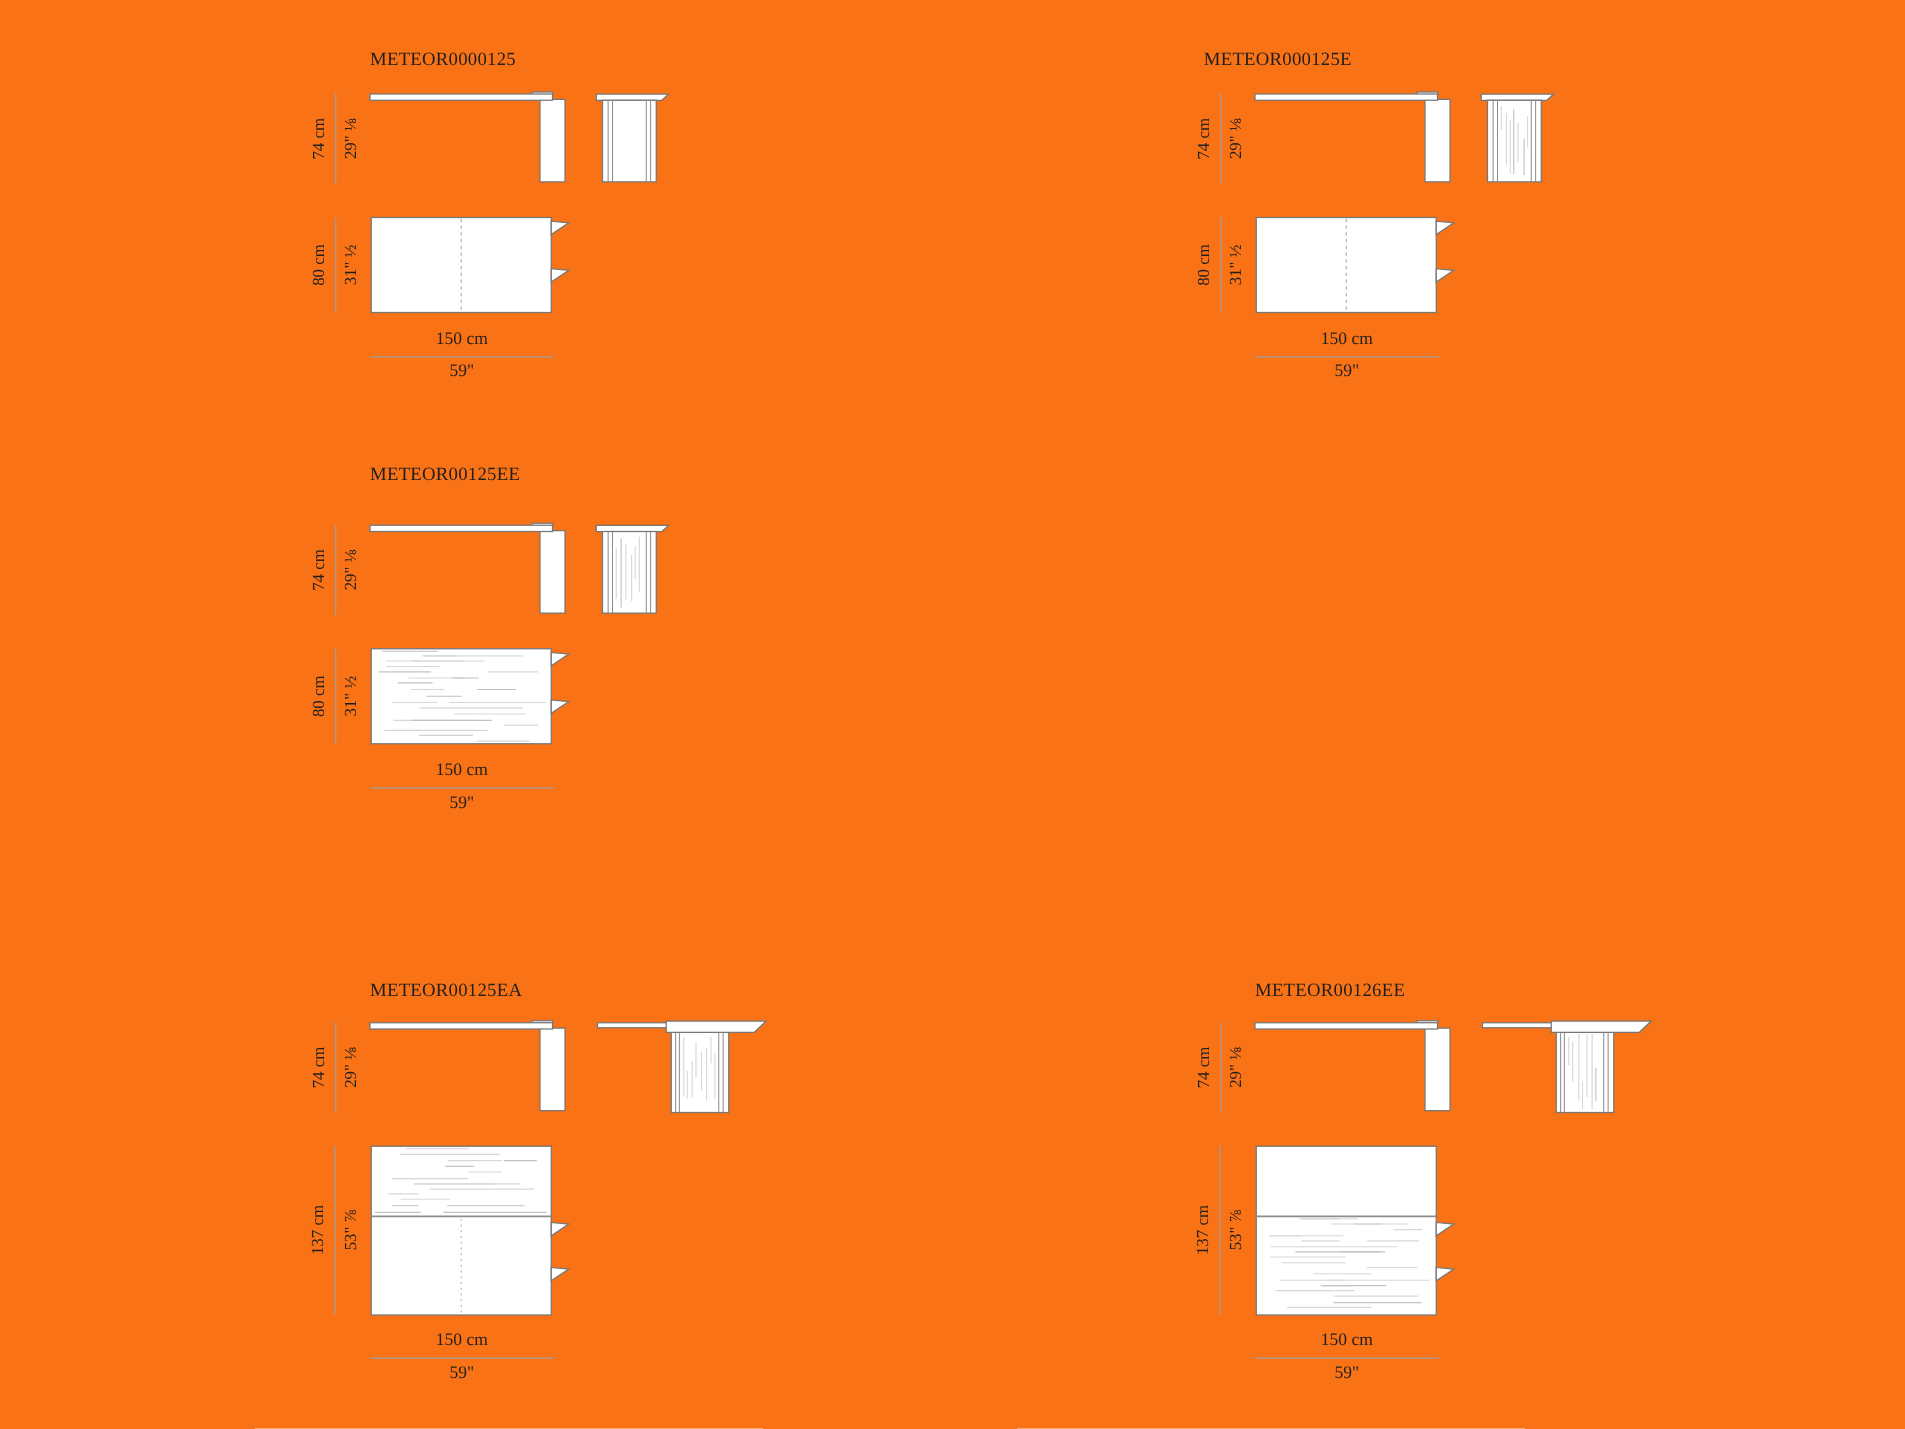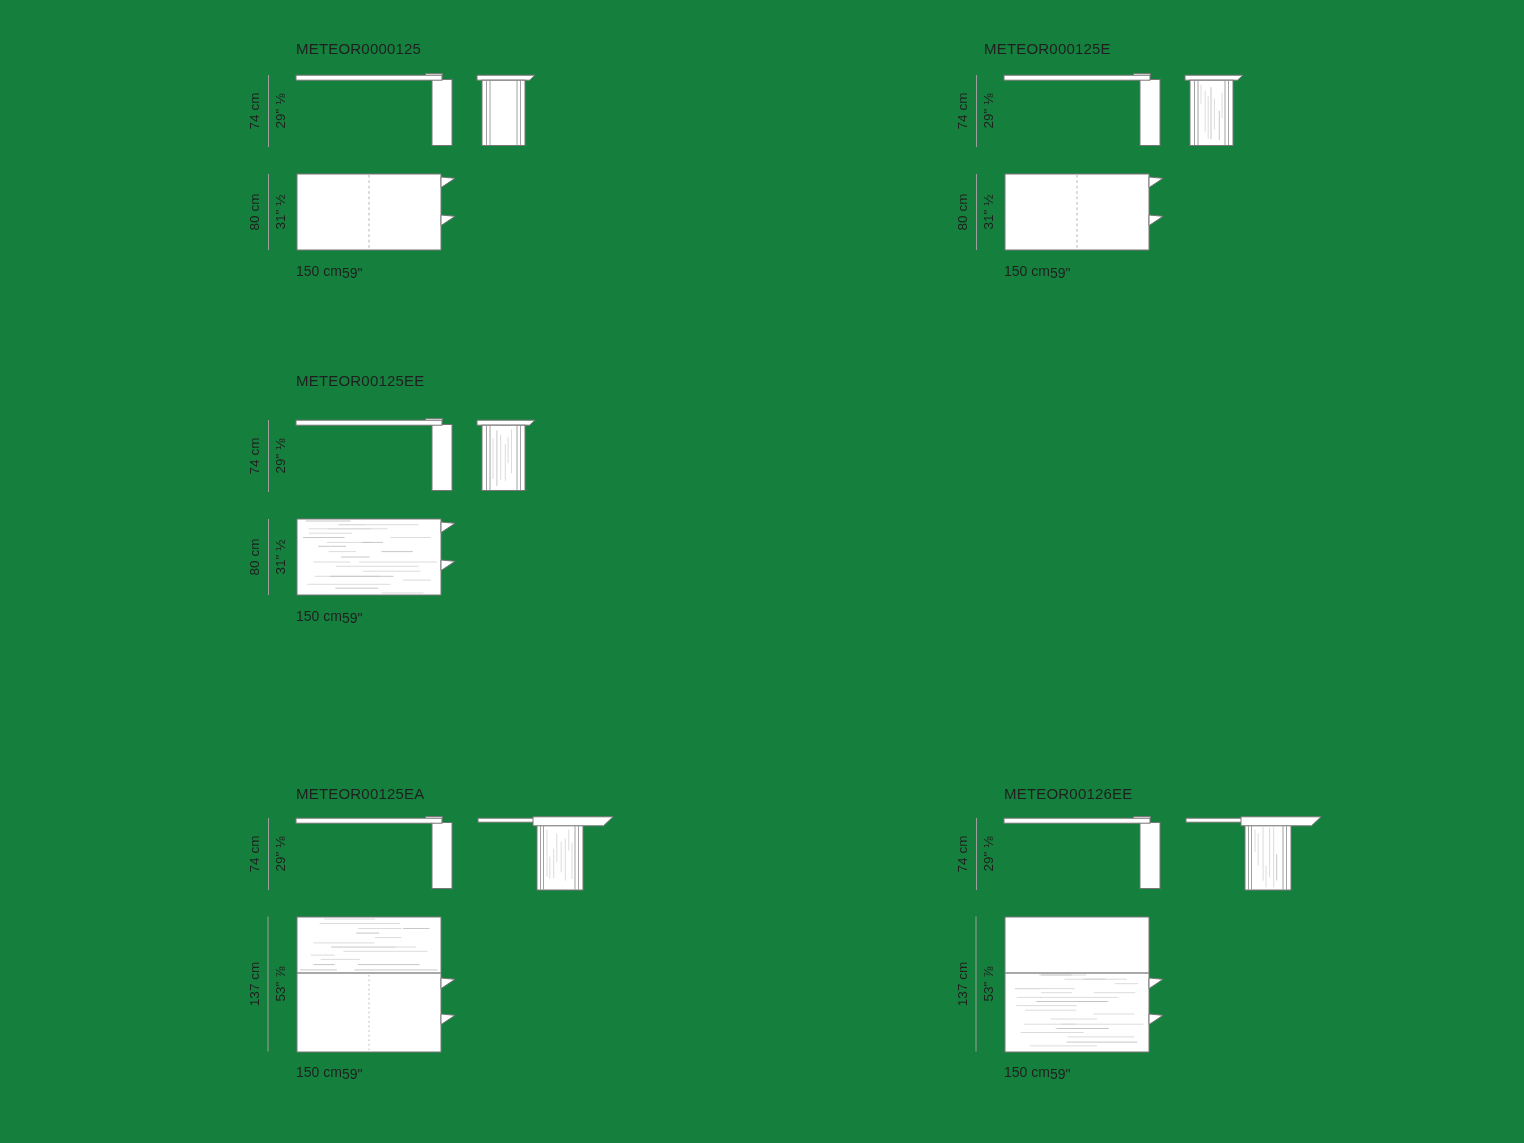--- a/index.html
+++ b/index.html
@@ -1,27 +1,27 @@
 <!DOCTYPE html>
 <html><head>
 <meta charset="utf-8">
 <title>Document</title>
 <style>
   html,body{margin:0;padding:0;background:#ffffff;}
-  #canvas{position:relative;width:1524px;height:1143px;background:#15803d;overflow:hidden;
-          font-family:Liberation Sans, sans-serif;color:#1f1f1f;}
+  #canvas{position:relative;width:1524px;height:1143px;background:#f97316;overflow:hidden;
+          font-family:Liberation Serif, serif;color:#1f1f1f;}
   .abs{position:absolute;}
   .title{font-size:15px;letter-spacing:.2px;white-space:nowrap;color:#1f1f1f;}
   
   .vdim{display:flex;flex-direction:column;justify-content:center;transform:rotate(-90deg);transform-origin:center center;height:46px;}
   .vdim .cm{text-align:center;font-size:13.5px;line-height:18px;padding-bottom:4px;white-space:nowrap;}
   .vdim .rule{height:1px;background:#9e9e9e;}
   .vdim .in{text-align:center;font-size:13.5px;line-height:18px;padding-top:3px;white-space:nowrap;}
   
-  .hdim{display:flex;flex-direction:row;}
+  .hdim{display:flex;flex-direction:column;}
   .hdim .cm{text-align:center;font-size:14px;line-height:19px;padding-bottom:4px;white-space:nowrap;}
   .hdim .rule{height:1px;background:#9e9e9e;}
   .hdim .in{text-align:center;font-size:14px;line-height:19px;padding-top:2px;white-space:nowrap;}
   
   .ln{fill:#ffffff;stroke:#767676;stroke-width:1;}
   .ln2{stroke:#8a8a8a;stroke-width:.8;}
   .cl{stroke:#ababab;stroke-width:.9;stroke-dasharray:2.6 2.8;}
   .cl2{stroke:#b0b0b0;stroke-width:.9;stroke-dasharray:1.6 3;}
   .dv{stroke:#8d8d8d;stroke-width:1.4;}
 </style>
@@ -62,21 +62,21 @@
     <span class="rule"></span>
     <span class="in">31" ½</span>
   </div>
 
   <div class="abs hdim" style="left:296px;top:262px;width:147px;">
     <span class="cm">150 cm</span>
     <span class="rule"></span>
     <span class="in">59"</span>
   </div>
 
-  <div class="abs title" style="left:984px;top:40px;">METEOR000125E</div>
+  <div class="abs title" style="left:963px;top:40px;">METEOR000125E</div>
 
   <svg class="abs" style="left:1002px;top:72px;" width="242" height="78" viewBox="0 0 242 78">
     <rect class="ln" x="138" y="7.5" width="20" height="66"></rect>
     <rect class="ln" x="131.5" y="1.6" width="16.8" height="2"></rect>
     <rect class="ln" x="2" y="3.2" width="146" height="5"></rect>
     <polygon class="ln" points="183,3.2 241,3.2 235.5,8.2 183,8.2"></polygon>
     <rect class="ln" x="188" y="8.2" width="43" height="65.3"></rect>
     <line class="ln2" x1="192.5" y1="8.2" x2="192.5" y2="73.5"></line>
     <line class="ln2" x1="196" y1="8.2" x2="196" y2="73.5"></line>
     <line class="ln2" x1="223" y1="8.2" x2="223" y2="73.5"></line>

